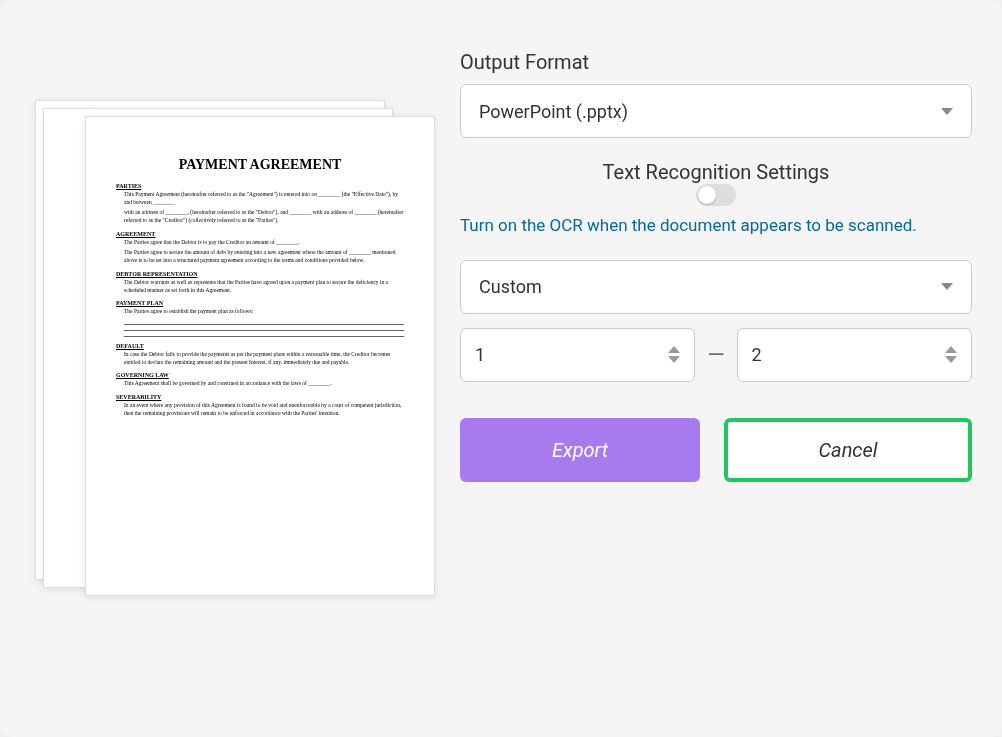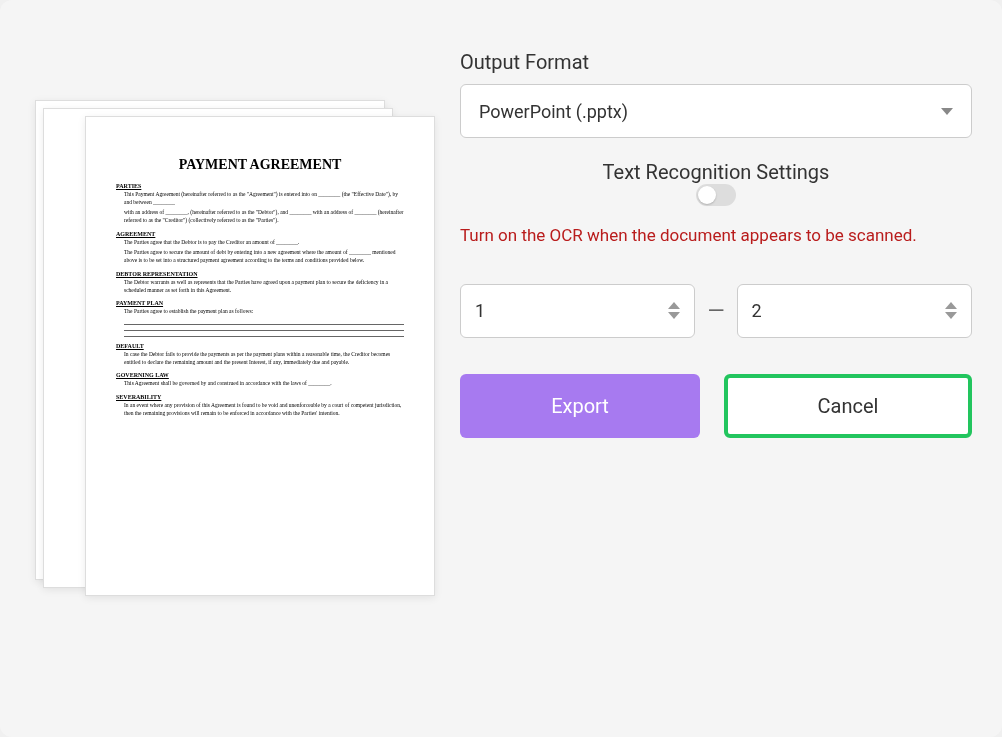--- a/index.html
+++ b/index.html
@@ -127,22 +127,22 @@
   height: 18px;
   background: #fff;
   border-radius: 50%;
   position: absolute;
   top: 2px;
   left: 2px;
   box-shadow: 0 1px 2px rgba(0,0,0,0.2);
 }
 .hint-text {
   font-size: 17px;
-  color: #b91c1c;
-  margin-top: 18px;
+  color: #0369a1;
+  margin-top: 8px;
   line-height: 1.4;
 }
 .range-row {
   display: flex;
   align-items: center;
   gap: 12px;
   margin-top: 14px;
 }
 .num-input {
   flex: 1;
@@ -174,20 +174,21 @@
 .spin-up { border-bottom: 7px solid #999; }
 .spin-down { border-top: 7px solid #999; }
 .dash {
   font-size: 22px;
   color: #666;
 }
 .button-row {
   display: flex;
   gap: 24px;
   margin-top: 14px;
+  font-style: italic;
 }
 .btn {
   flex: 1;
   height: 64px;
   border-radius: 6px;
   font-size: 20px;
   display: flex;
   align-items: center;
   justify-content: center;
   cursor: pointer;
@@ -251,20 +252,24 @@
         <div class="field-label" style="margin-bottom:0">Text Recognition Settings</div>
         <div class="toggle">
           <div class="toggle-knob"></div>
         </div>
       </div>
       <div class="hint-text">Turn on the OCR when the document appears to be scanned.</div>
     </div>
 
 
     <div>
+      <div class="select-box">
+        <span>Custom</span>
+        <span class="chevron"></span>
+      </div>
       <div class="range-row">
         <div class="num-input">
           <span class="num-value">1</span>
           <div class="spinner">
             <div class="spin-up"></div>
             <div class="spin-down"></div>
           </div>
         </div>
         <div class="dash">—</div>
         <div class="num-input">

